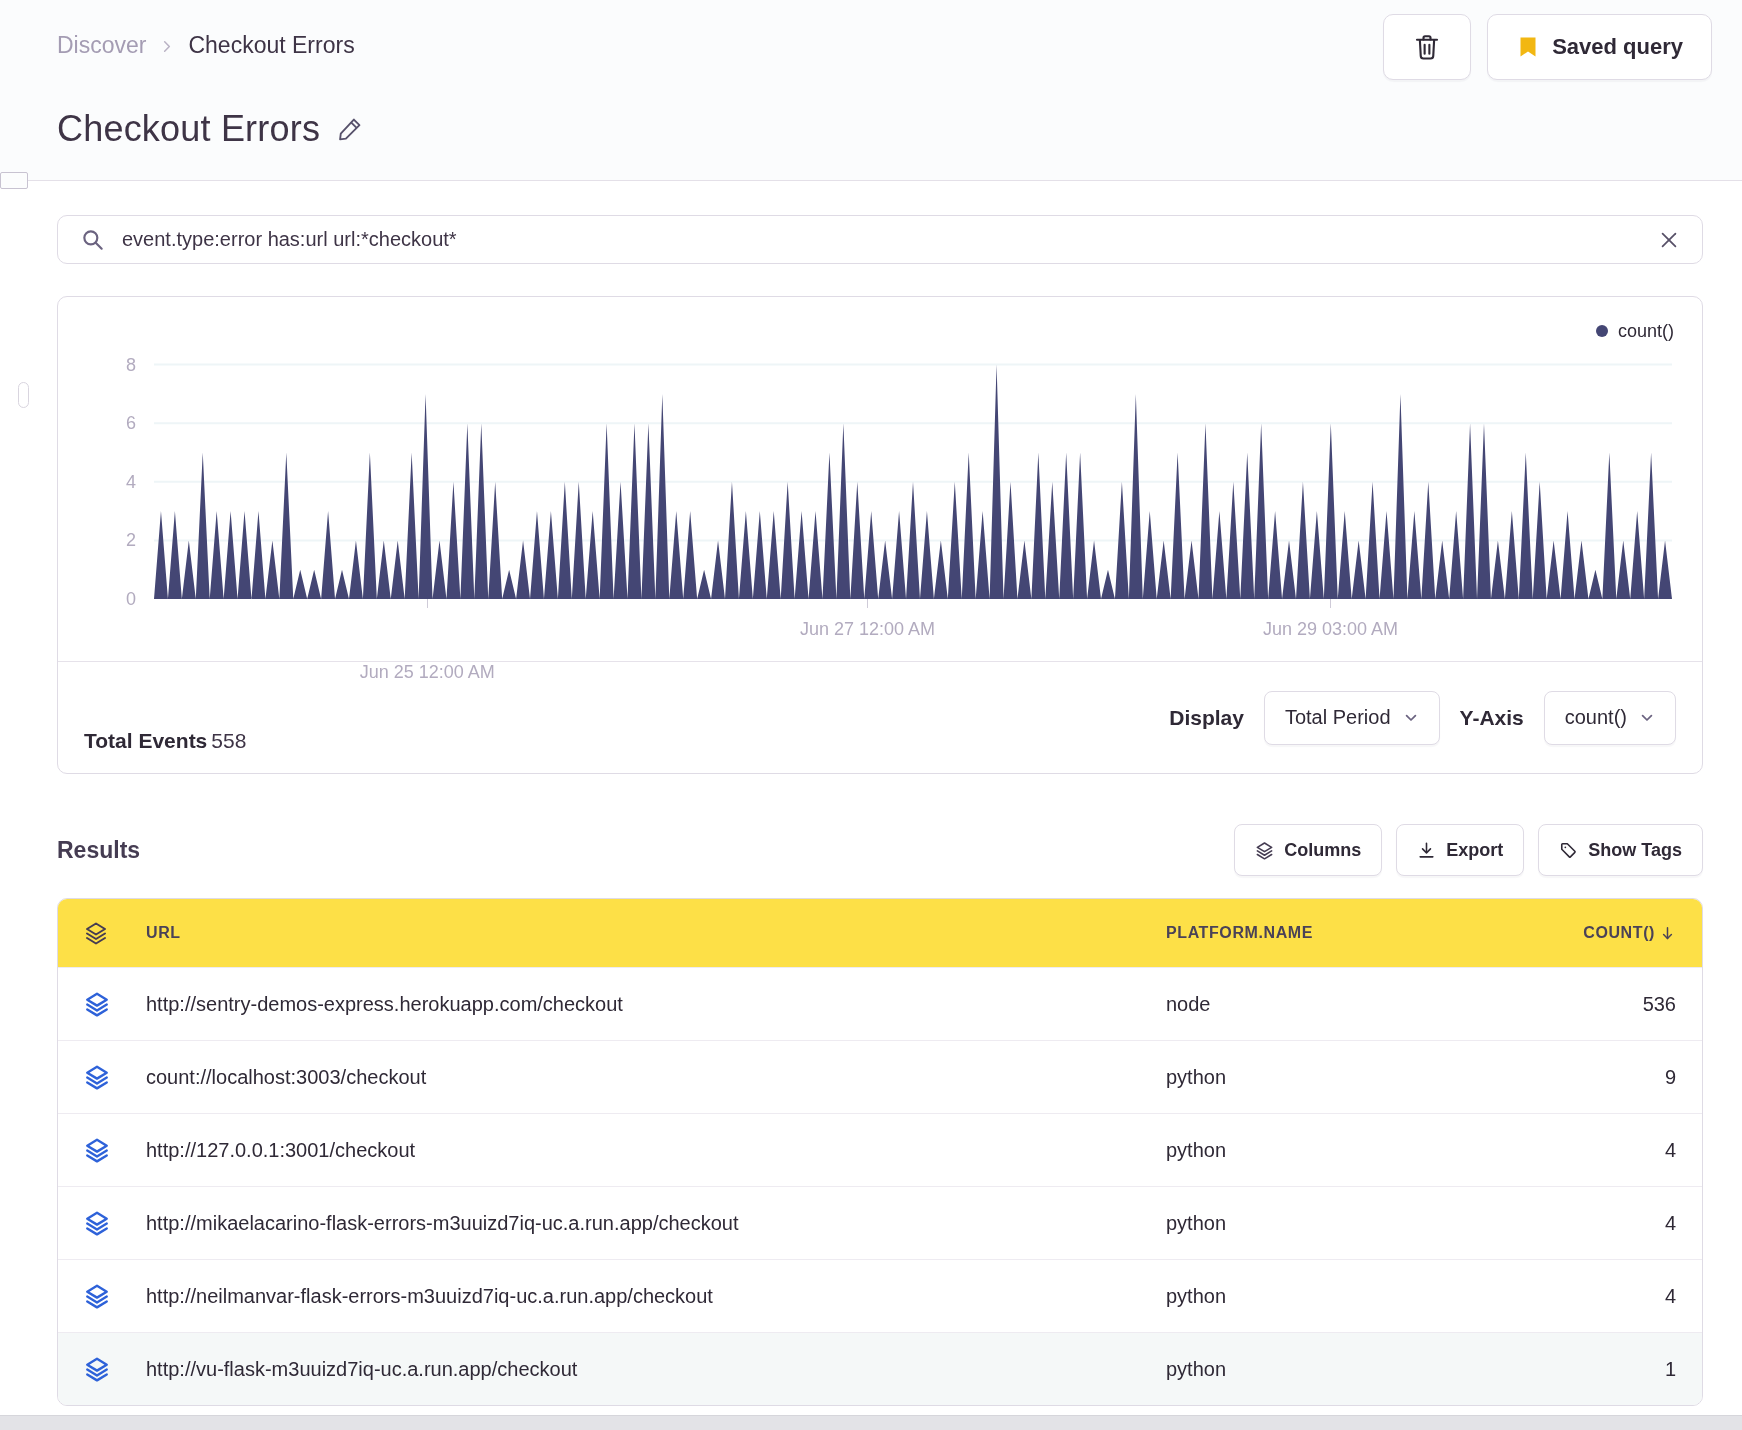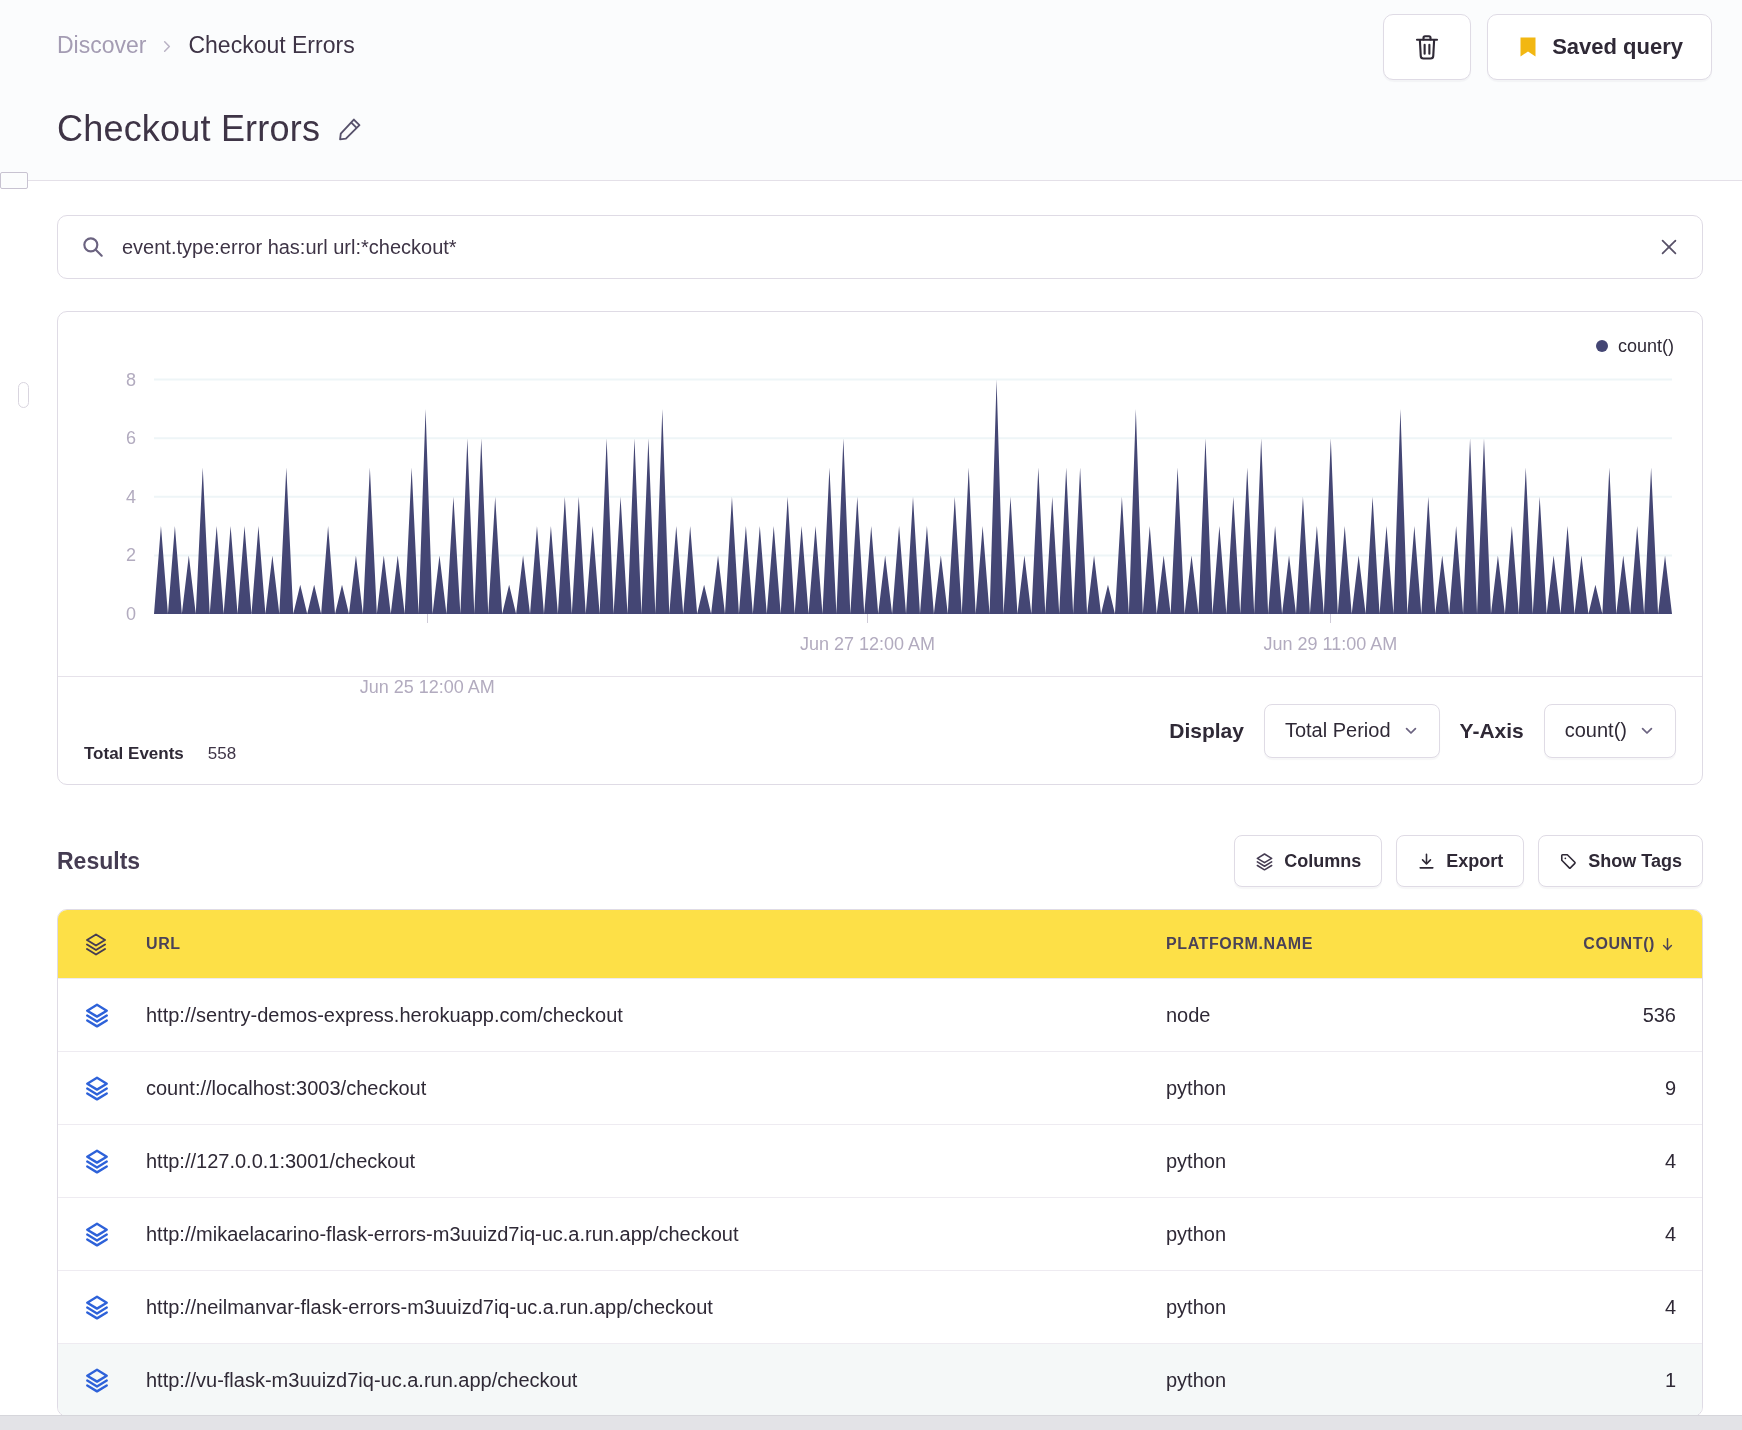--- a/index.html
+++ b/index.html
@@ -31,40 +31,40 @@
 
   .divider { position:relative; height:0; border-top:1px solid #e4e0e8; }
   .divider-handle { position:absolute; left:0; top:-9px; width:28px; height:17px;
                     background:#fcfdfd; border:1px solid #c8c3d1; border-radius:2px; }
   .side-pill { position:absolute; left:18px; top:382px; width:11px; height:26px;
                border:1px solid #d9d5df; border-radius:6px; background:#fff; }
 
   
   .main { padding:0 39px 0 57px; }
 
-  .searchbar { margin-top:34px; height:64px; background:#fff; border:1px solid #dfdbe5;
+  .searchbar { margin-top:34px; height:49px; background:#fff; border:1px solid #dfdbe5;
                border-radius:10px; display:flex; align-items:center; padding:0 22px; gap:16px; }
   .search-query { flex:1; font-size:20px; color:#3e3446; white-space:nowrap; overflow:hidden; }
   .search-clear { color:#575067; cursor:pointer; }
 
   
   .chart-panel { margin-top:32px; border:1px solid #dfdbe5; border-radius:10px; background:#fff; }
   .legend-row { display:flex; justify-content:flex-end; align-items:center; gap:10px; padding:24px 28px 0 0; height:44px; }
   .legend-dot { width:12px; height:12px; border-radius:50%; background:#444674; }
   .legend-label { font-size:18px; color:#2f2936; }
   .chart-wrap { position:relative; margin:6px 30px 0 96px; height:252px; }
   .chart-svg { position:absolute; inset:0; width:100%; height:100%; }
   .y-axis { position:absolute; left:-64px; top:0; bottom:0; width:46px; }
   .y-tick-label { position:absolute; right:0; font-size:18px; color:#b2abbf; line-height:18px; }
   .x-axis { position:relative; margin:0 30px 0 96px; height:62px; }
   .x-tick-mark { position:absolute; top:0; width:1px; height:9px; background:#cfcbd8; }
   .x-tick-label { position:absolute; top:20px; transform:translateX(-50%); font-size:18px; color:#b2abbf; white-space:nowrap; }
   .chart-footer { border-top:1px solid #e6e2ea; display:flex; align-items:center; justify-content:space-between;
                   padding:20px 26px; }
-  .total-events { display:flex; align-items:baseline; gap:24px; font-size:17px; }
+  .total-events { display:flex; align-items:baseline; gap:4px; font-size:21px; }
   .total-events-label { font-weight:bold; color:#2f2936; }
   .total-events-value { color:#3e3446;margin-top:47px; }
   .footer-controls { display:flex; align-items:center; gap:20px; }
   .control-label { font-size:21px; font-weight:bold; color:#2f2936; }
   .dropdown { height:54px; padding:0 20px; font-size:20px; font-weight:normal; gap:12px; border-radius:8px; }
   .chev { color:#6b6380; }
 
   
   .results-row { margin-top:50px; display:flex; align-items:center; justify-content:space-between; }
   .results-title { font-size:23px; font-weight:bold; color:#453c52; margin:0; }
@@ -180,21 +180,21 @@
             <div class="y-tick-label" style="bottom: 166.814px;">6</div>
             <div class="y-tick-label" style="bottom: 225.419px;">8</div>
           </div>
       </div>
       <div class="x-axis" id="x-axis">
           <div class="x-tick-mark" style="left: 18%;"></div>
           <div class="x-tick-label" style="left: 18%; margin-top: 43px;">Jun 25 12:00 AM</div>
           <div class="x-tick-mark" style="left: 47%;"></div>
           <div class="x-tick-label" style="left: 47%;">Jun 27 12:00 AM</div>
           <div class="x-tick-mark" style="left: 77.5%;"></div>
-          <div class="x-tick-label" style="left: 77.5%;">Jun 29 11:00 AM</div>
+          <div class="x-tick-label" style="left: 77.5%;">Jun 29 03:00 AM</div>
         </div>
 
       <div class="chart-footer">
         <div class="total-events">
           <span class="total-events-label">Total Events</span>
           <span class="total-events-value">558</span>
         </div>
         <div class="footer-controls">
           <span class="control-label">Display</span>
           <button class="btn dropdown">

